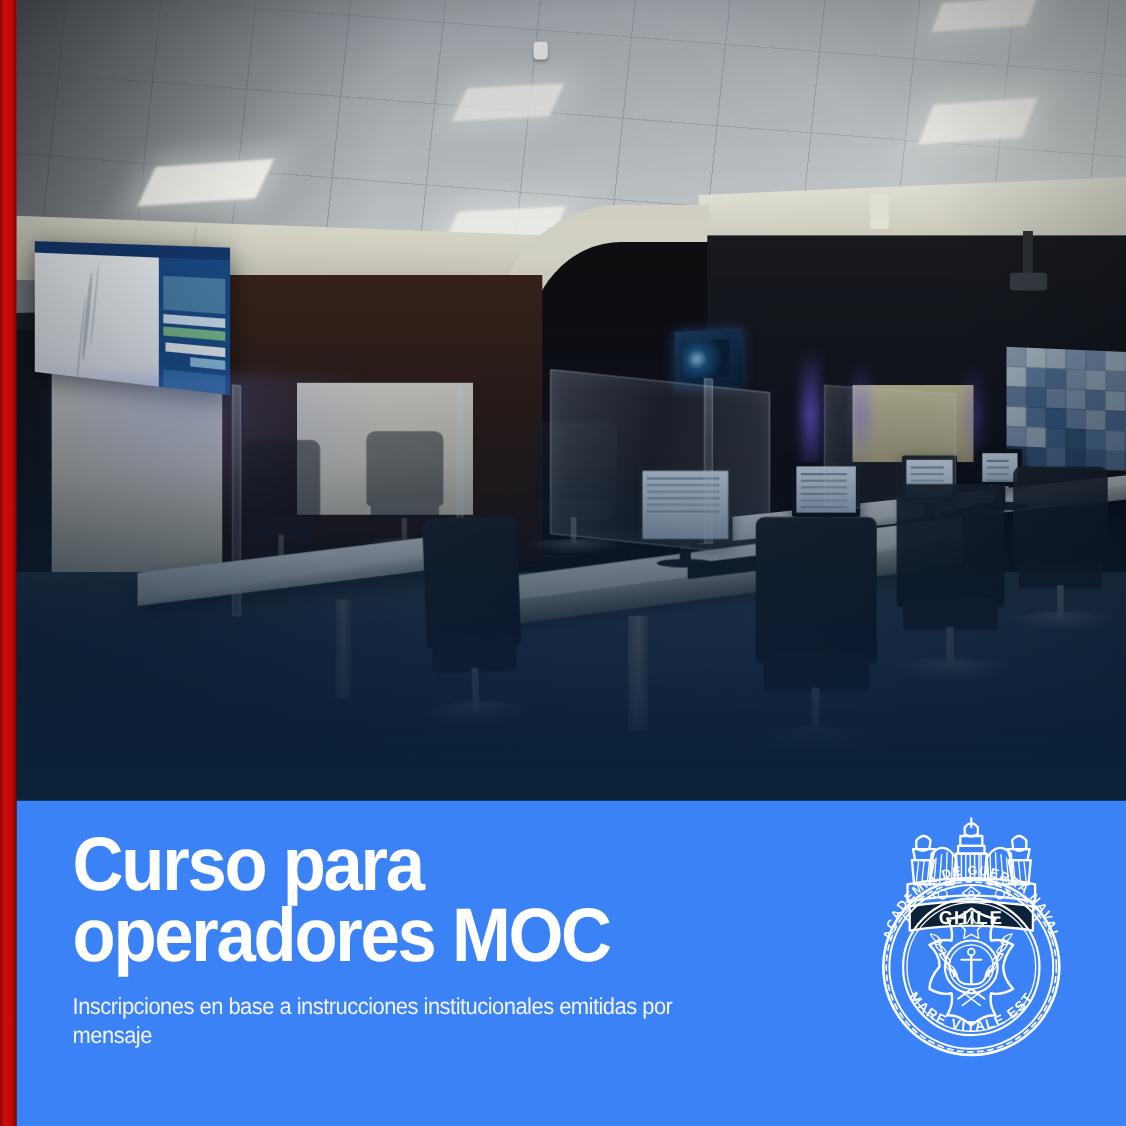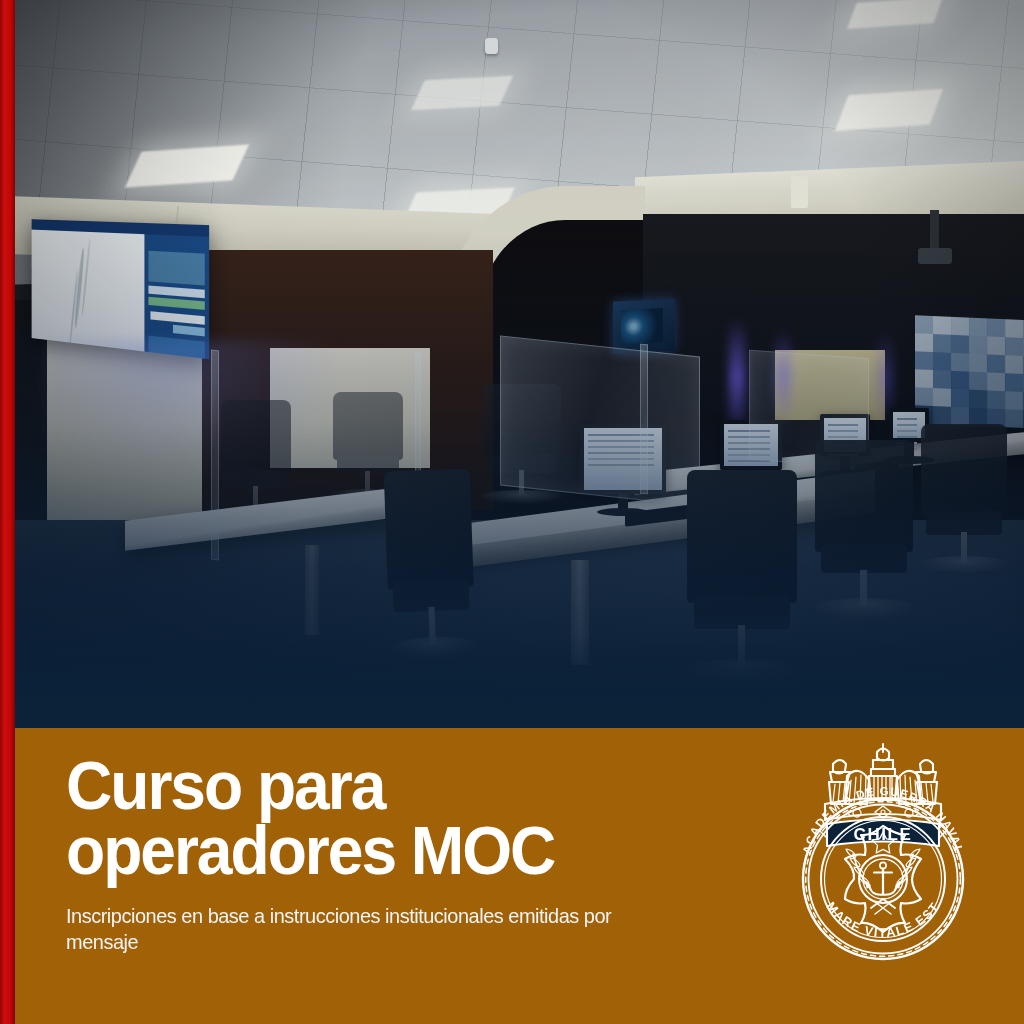--- a/index.html
+++ b/index.html
@@ -313,21 +313,21 @@
   }
   .photo-vig{
     position:absolute; inset:0;
     background:radial-gradient(ellipse at 52% 40%, rgba(0,0,0,0) 45%, rgba(0,0,0,.42) 100%);
     pointer-events:none;
   }
 
   
   .footer{
     position:absolute; left:15px; top:726px; width:1009px; height:298px;
-    background:#a16207;
+    background:#3b82f6;
     z-index:20;
   }
   .footer-top-fade{
     position:absolute; left:0; top:-90px; width:100%; height:92px;
     background:linear-gradient(180deg, rgba(11,34,57,0), #0b2239);
   }
 
   .copy{
     position:absolute; left:51px; top:28px; width:640px;
   }

